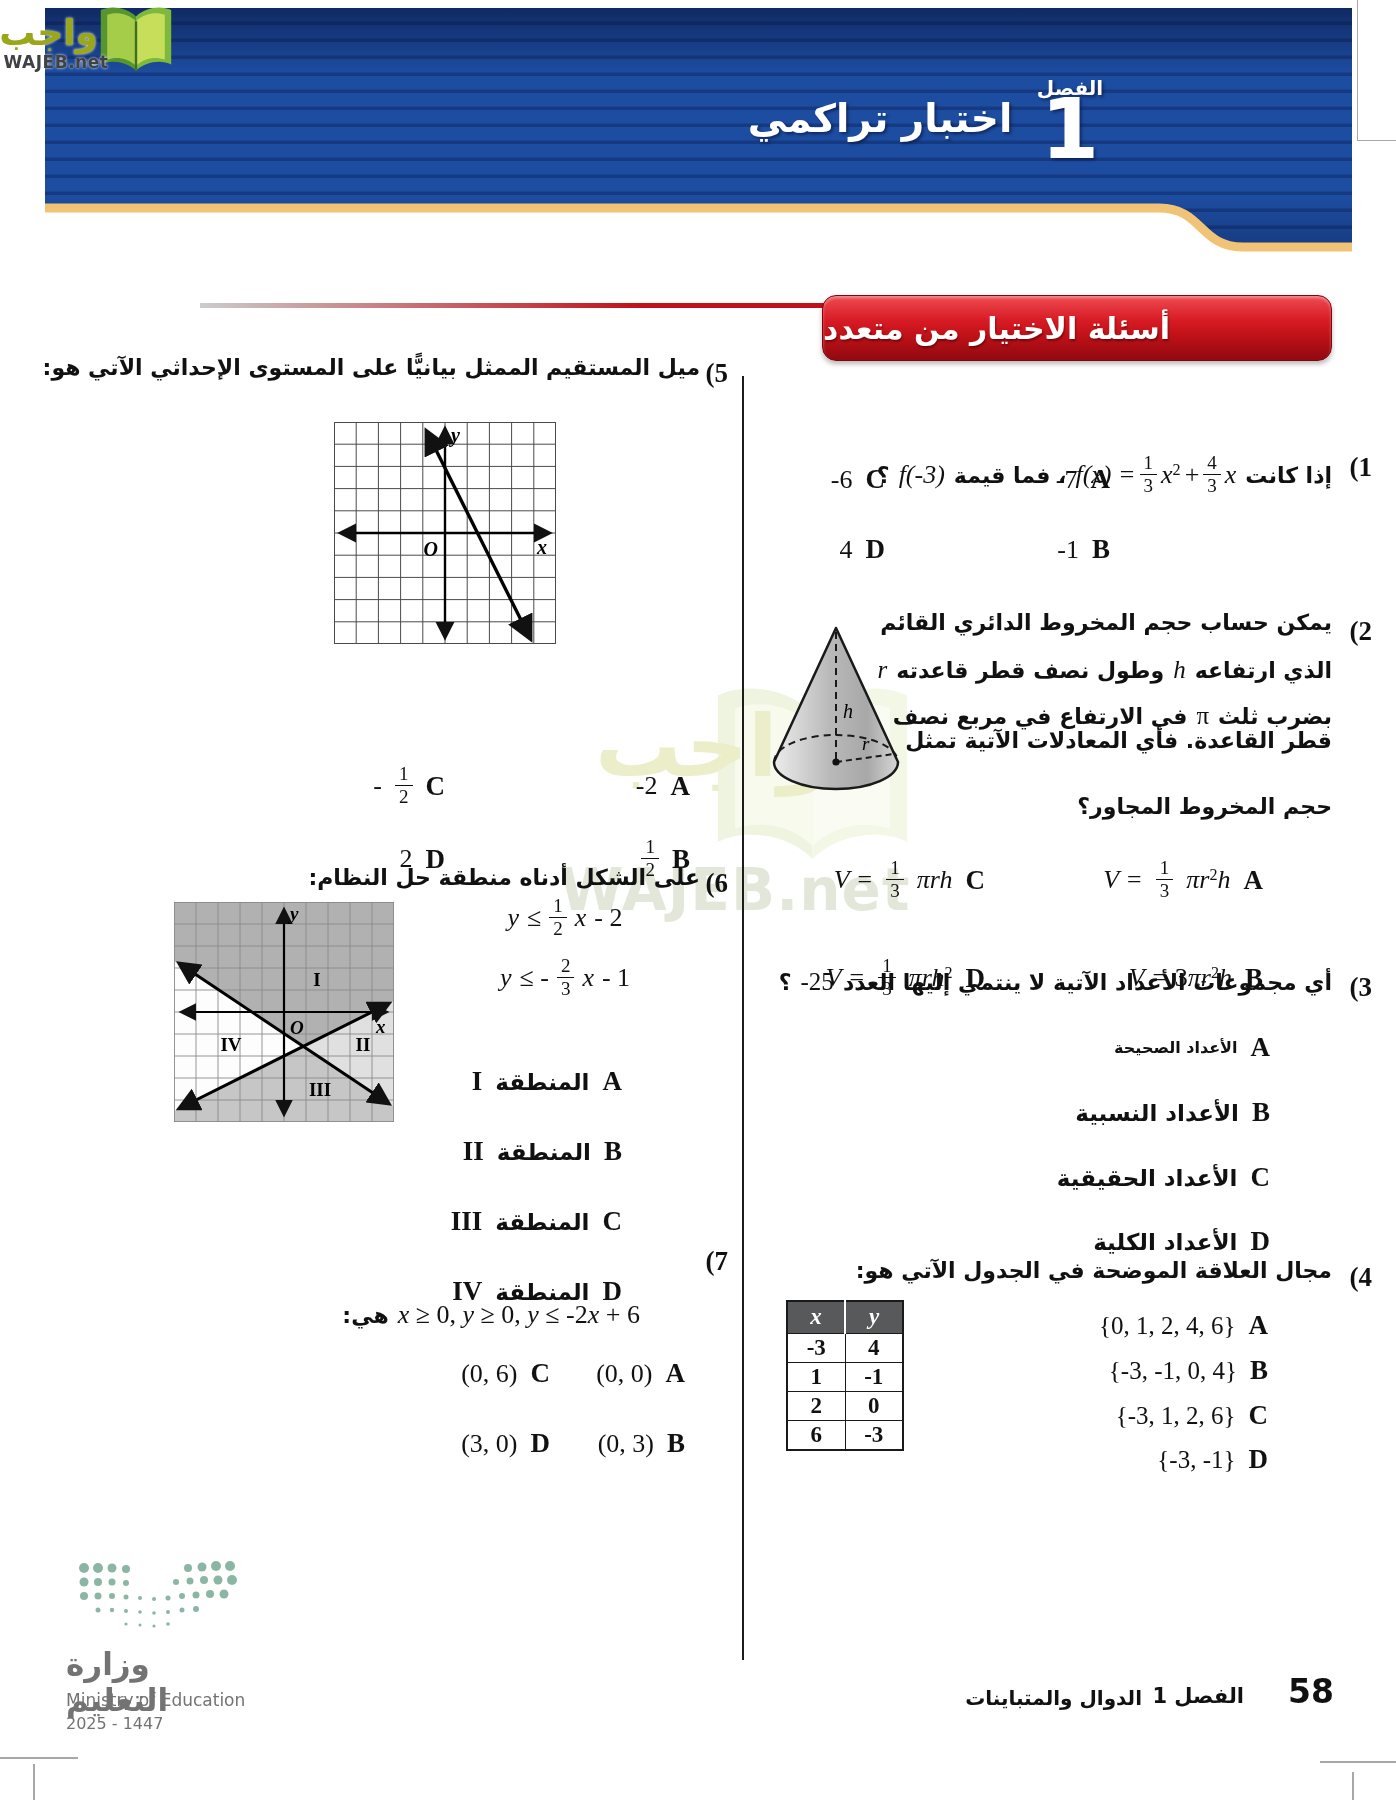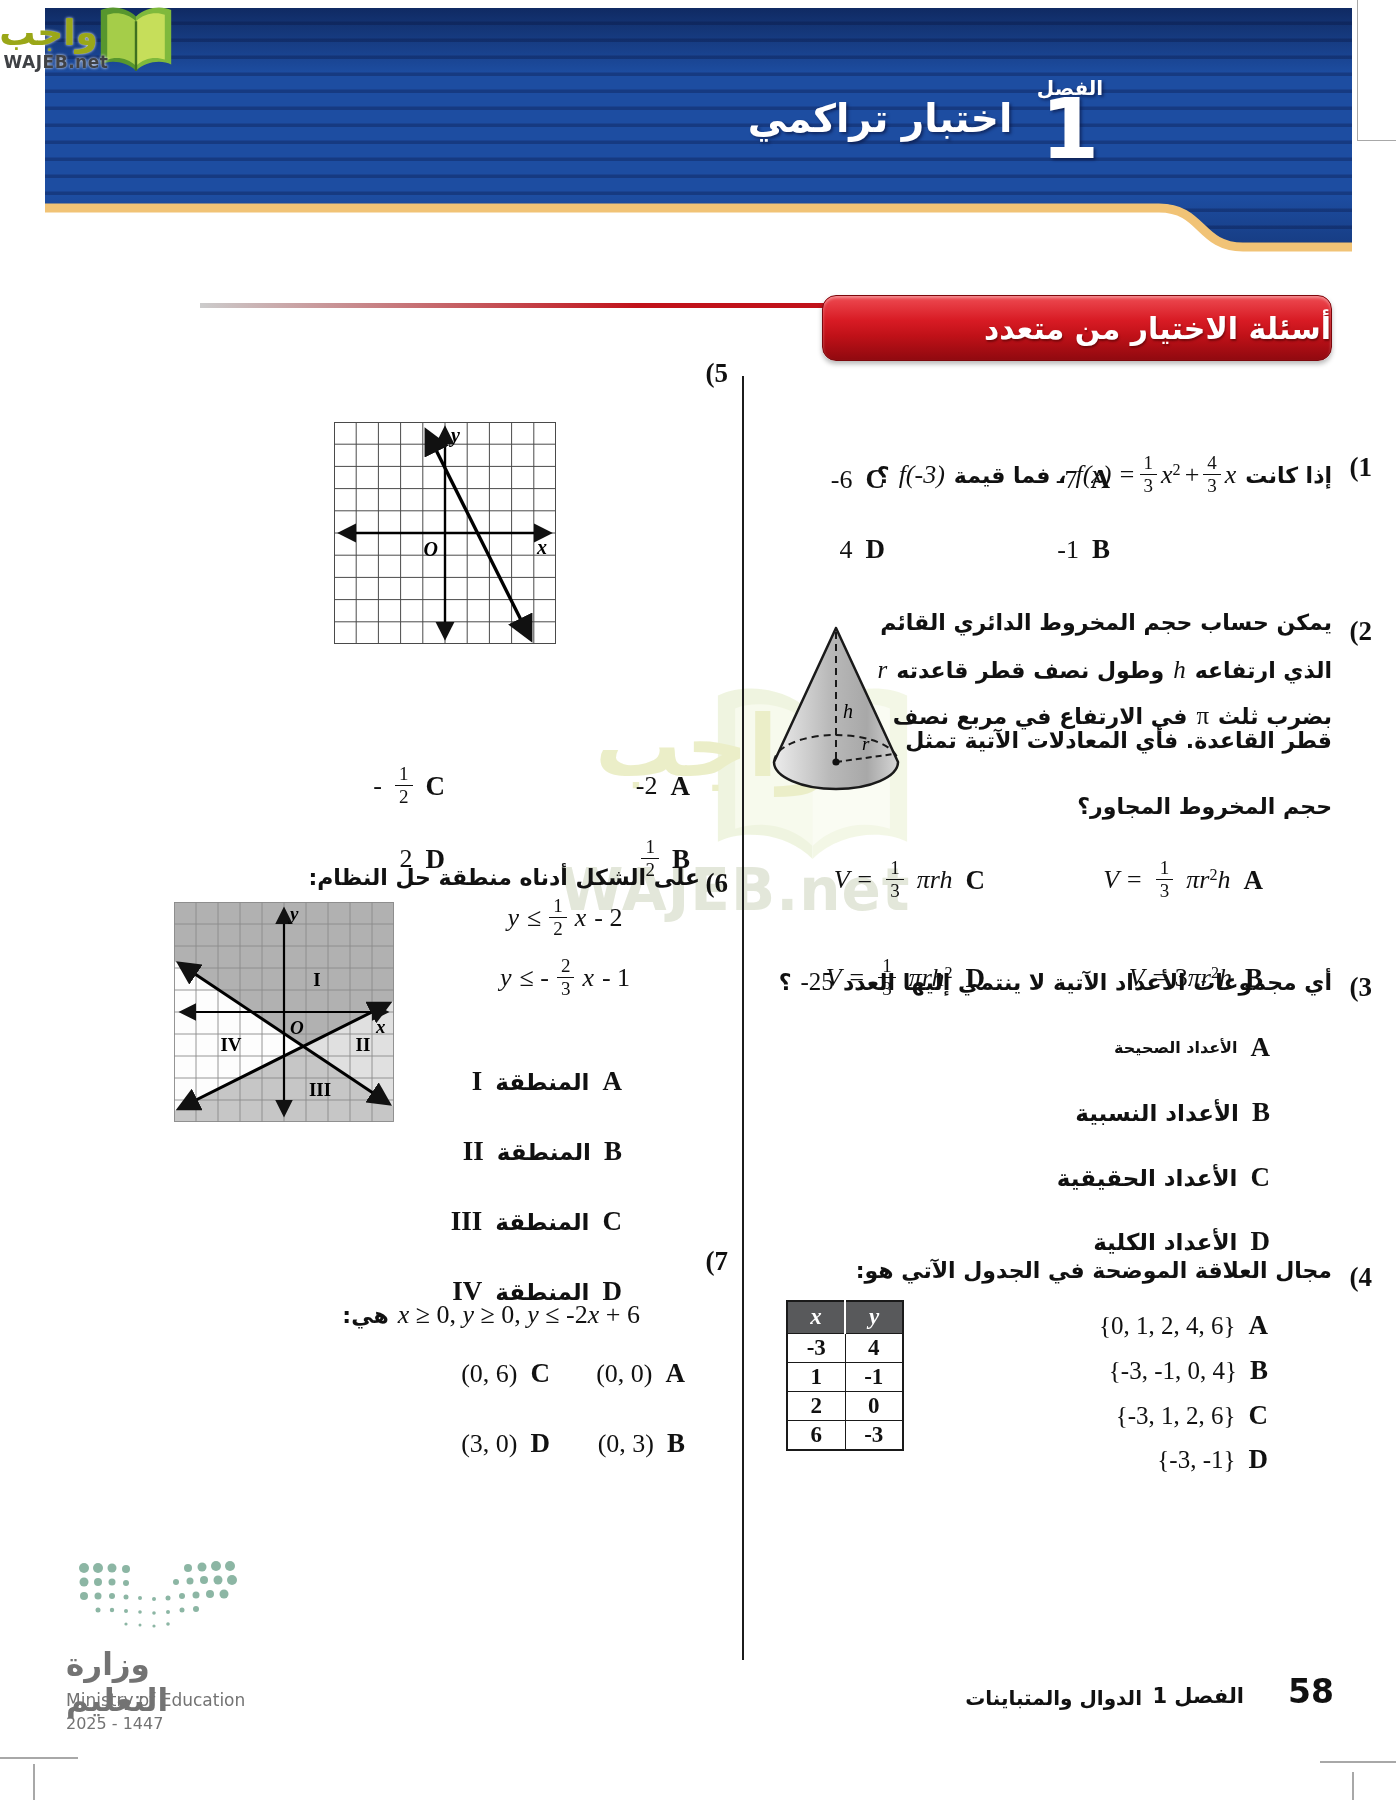--- a/index.html
+++ b/index.html
@@ -21,21 +21,21 @@
   .frac .fd{padding-top:1px}
   .sup{font-size:0.62em;vertical-align:8px;font-family:"Liberation Serif",serif}
   .mathrow{display:flex;align-items:center;gap:4px;direction:ltr;font-family:"Liberation Serif",serif;font-size:26px}
   .qline{position:absolute;display:flex;align-items:center;gap:9px;direction:rtl;z-index:2}
   .banner-text{color:#fff;text-shadow:2px 2px 3px rgba(8,18,60,.6);text-align:center}
   .crop{position:absolute;background:#a8a8a8;z-index:3}
   .wm{opacity:.32;pointer-events:none;z-index:1}
   .ribbon{background:linear-gradient(180deg,#ee4b52 0%,#d81b24 38%,#c01118 62%,#90090f 100%);
           border:1px solid #7d070c;border-radius:14px;
           box-shadow:inset 0 2px 3px rgba(255,255,255,.38), 0 3px 5px rgba(0,0,0,.28);
-          display:flex;align-items:center;justify-content:flex-end}
+          display:flex;align-items:center;justify-content:flex-start}
   .green{color:#737373}
 </style>
 </head>
 <body>
 
 <div class="page">
 
   <div class="crop" style="left:1357px;top:0;width:1px;height:140px"></div>
   <div class="crop" style="left:1357px;top:140px;width:39px;height:1px"></div>
   <div class="crop" style="left:0;top:1757px;width:78px;height:2px"></div>
@@ -257,20 +257,21 @@
   <div class="cell" style="right:128px;top:1400px">
     <span class="val" style="font-size:25px">{-3, 1, 2, 6}</span>
     <span class="letter">C</span>
   </div>
   <div class="cell" style="right:128px;top:1444px">
     <span class="val" style="font-size:25px">{-3, -1}</span>
     <span class="letter">D</span>
   </div>
 
   <div class="abs qnum z" style="right:668px;top:358px">(5</div>
+  <div class="abs ar qtext z" style="right:696px;top:355px">ميل المستقيم الممثل بيانيًّا على المستوى الإحداثي الآتي هو:</div>
   <svg class="abs z" style="left:334px;top:422px" width="222" height="222" viewBox="0 0 222 222">
     <defs>
       <marker id="ah5" viewBox="0 0 10 10" refX="8" refY="5" markerWidth="8" markerHeight="8" orient="auto-start-reverse">
         <path d="M0,0 L10,5 L0,10 z" fill="#111"></path>
       </marker>
     </defs>
     <rect x="0.5" y="0.5" width="221" height="221" fill="#fff" stroke="#4a4a4a"></rect>
     <g stroke="#4a4a4a" stroke-width="1">
       <line x1="22.2" y1="0" x2="22.2" y2="222"></line>
         <line x1="44.4" y1="0" x2="44.4" y2="222"></line>

